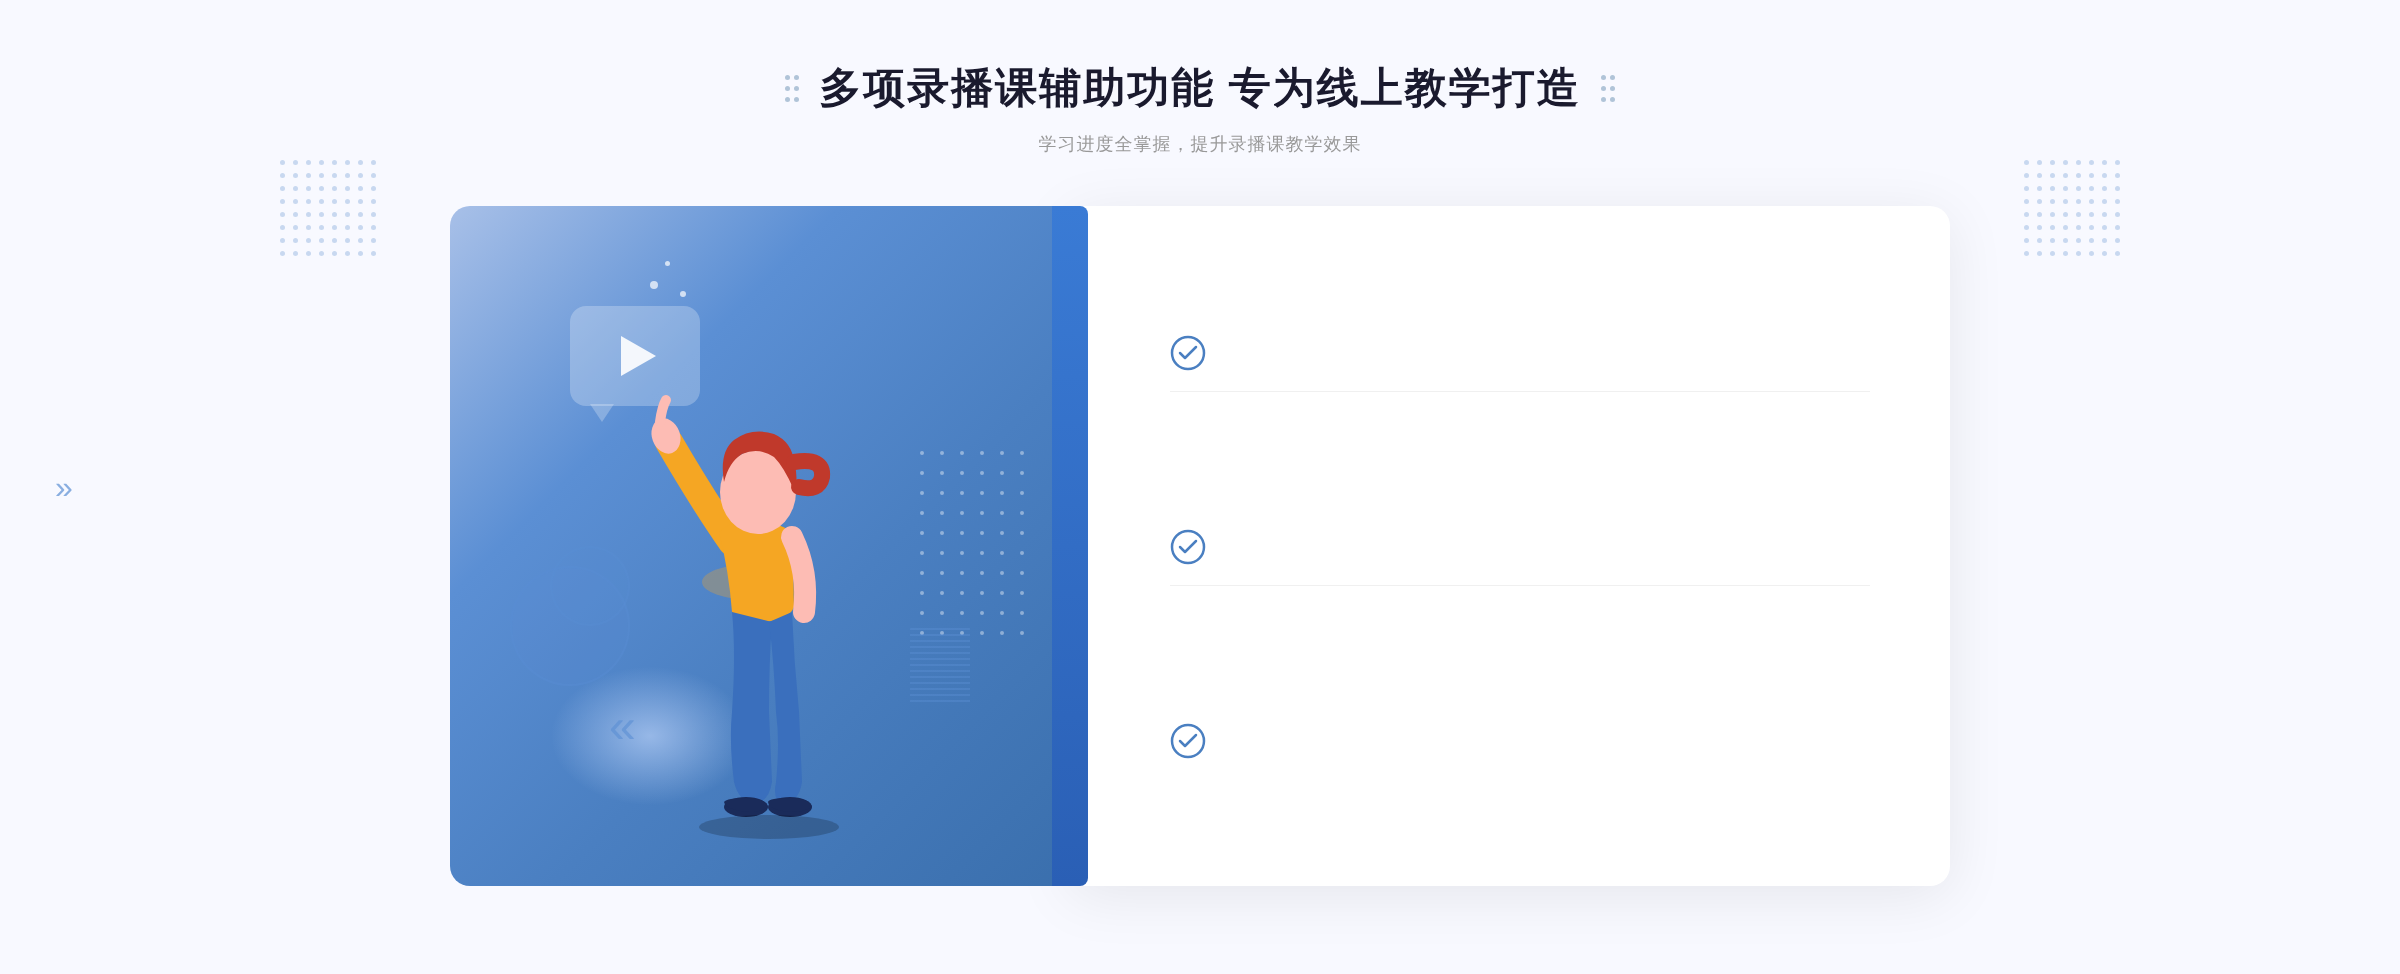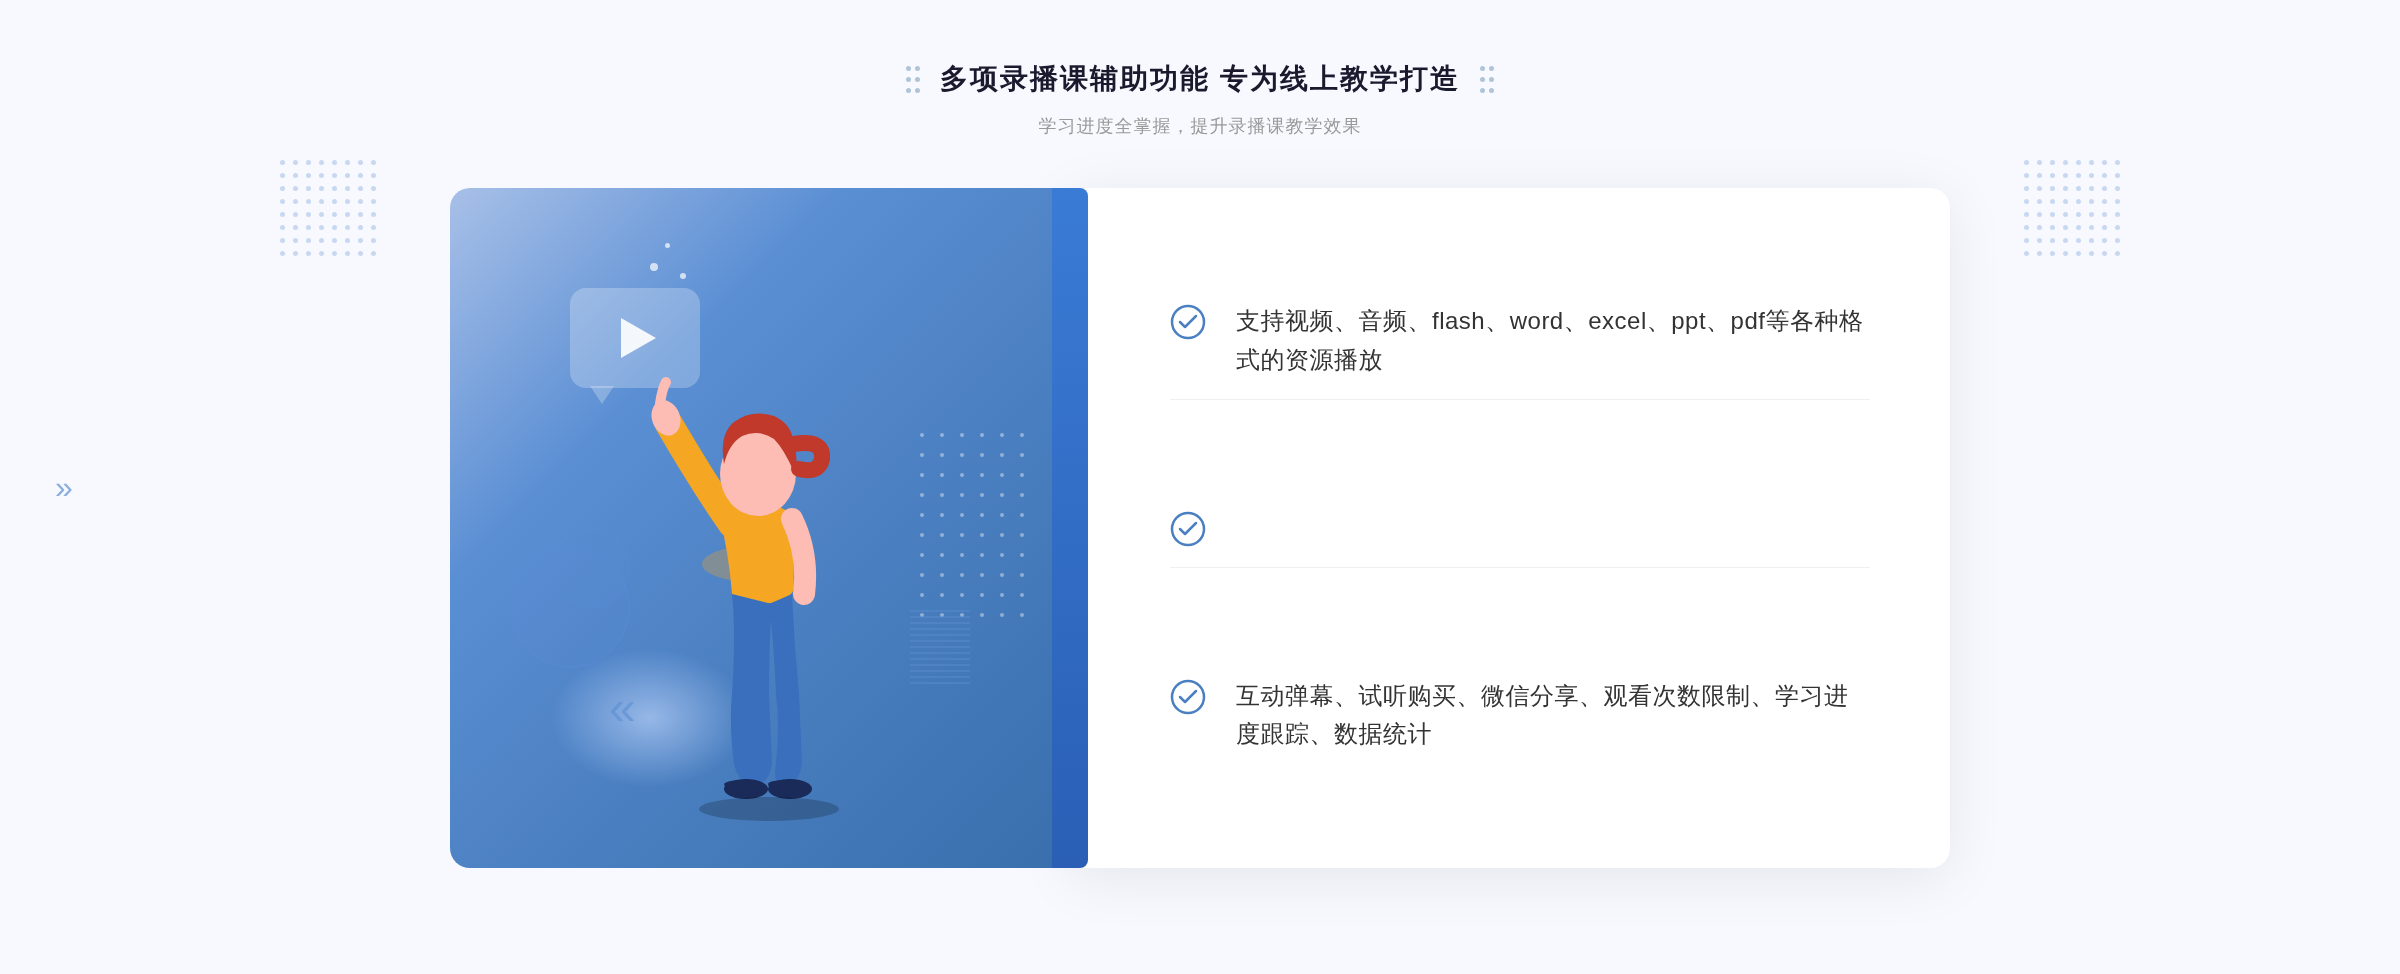--- a/index.html
+++ b/index.html
@@ -87,21 +87,21 @@
 
     .colon-decorator .dot-pair span {
       width: 5px;
       height: 5px;
       background: #b0c4d8;
       border-radius: 50%;
       display: block;
     }
 
     .main-title {
-      font-size: 28px;
+      font-size: 42px;
       font-weight: 700;
       color: #1a1a2e;
       letter-spacing: 2px;
     }
 
     .sub-title {
       font-size: 18px;
       color: #999;
       letter-spacing: 1px;
     }
@@ -626,39 +626,37 @@
 
     <div class="content-area">
 
       <div class="feature-item">
         <div class="check-icon">
           <svg viewBox="0 0 36 36" fill="none" xmlns="http://www.w3.org/2000/svg">
             <circle cx="18" cy="18" r="16" stroke="#4a7fc1" stroke-width="2.5" fill="none"></circle>
             <path d="M10 18 L15 23 L26 12" stroke="#4a7fc1" stroke-width="2.5" stroke-linecap="round" stroke-linejoin="round"></path>
           </svg>
         </div>
-        <span class="feature-text">支持视频、音频、flash、word、excel、ppt、pdf等各种格式的资源播放</span>
       </div>
 
 
       <div class="feature-item">
         <div class="check-icon">
           <svg viewBox="0 0 36 36" fill="none" xmlns="http://www.w3.org/2000/svg">
             <circle cx="18" cy="18" r="16" stroke="#4a7fc1" stroke-width="2.5" fill="none"></circle>
             <path d="M10 18 L15 23 L26 12" stroke="#4a7fc1" stroke-width="2.5" stroke-linecap="round" stroke-linejoin="round"></path>
           </svg>
         </div>
       </div>
 
       <div class="feature-item">
         <div class="check-icon">
           <svg viewBox="0 0 36 36" fill="none" xmlns="http://www.w3.org/2000/svg">
             <circle cx="18" cy="18" r="16" stroke="#4a7fc1" stroke-width="2.5" fill="none"></circle>
             <path d="M10 18 L15 23 L26 12" stroke="#4a7fc1" stroke-width="2.5" stroke-linecap="round" stroke-linejoin="round"></path>
           </svg>
         </div>
-        <span class="feature-text">互动弹幕、试听购买、微信分享、观看次数限制、学习进度跟踪、数据统计</span>
       </div>
 
     </div>
   </div>
 
 </div>
 
 </body></html>

